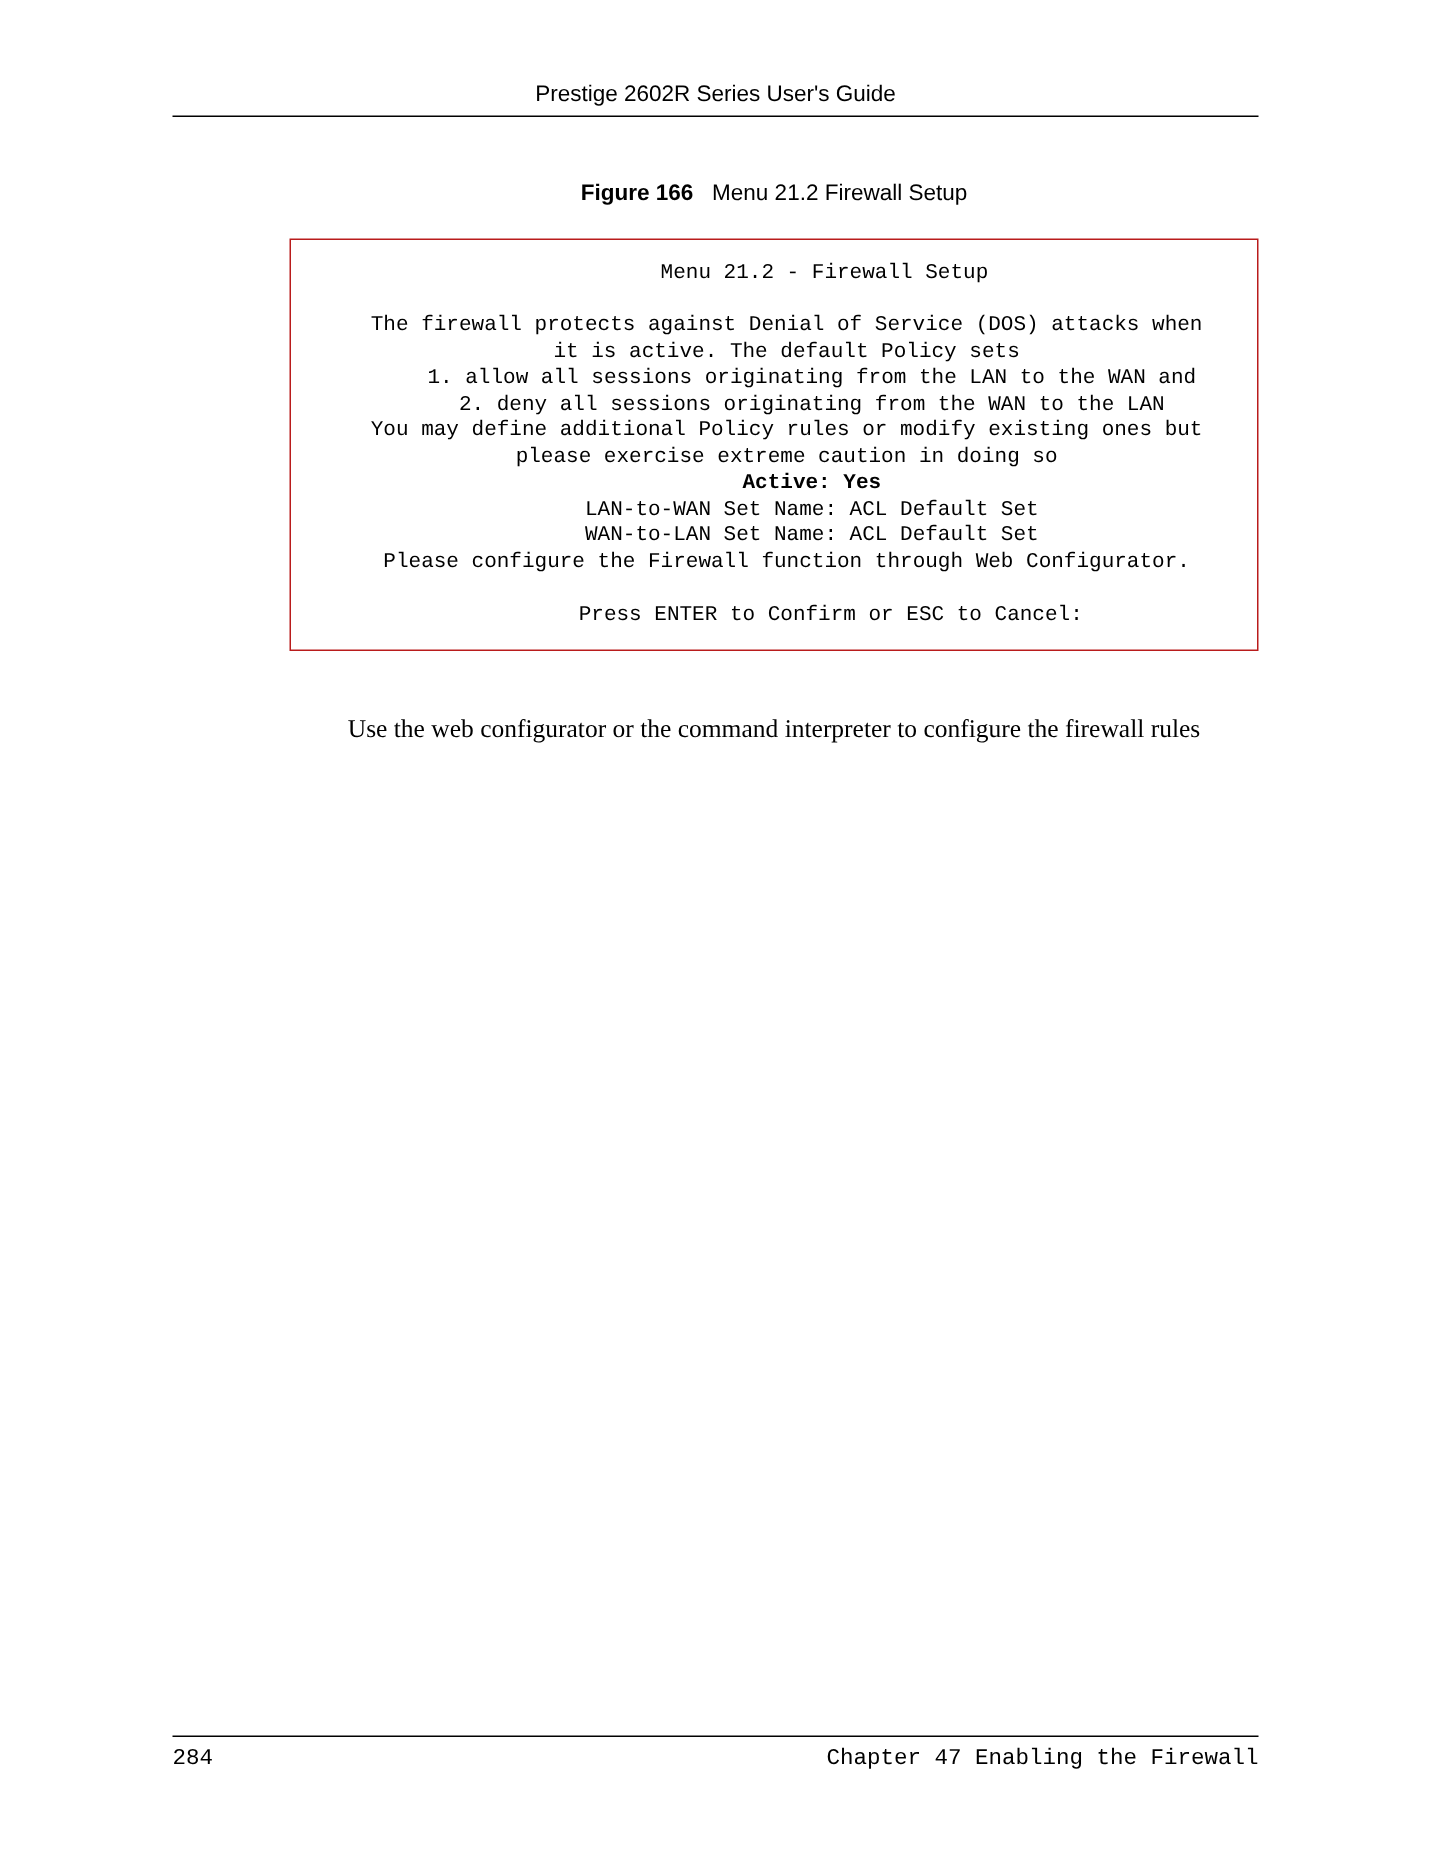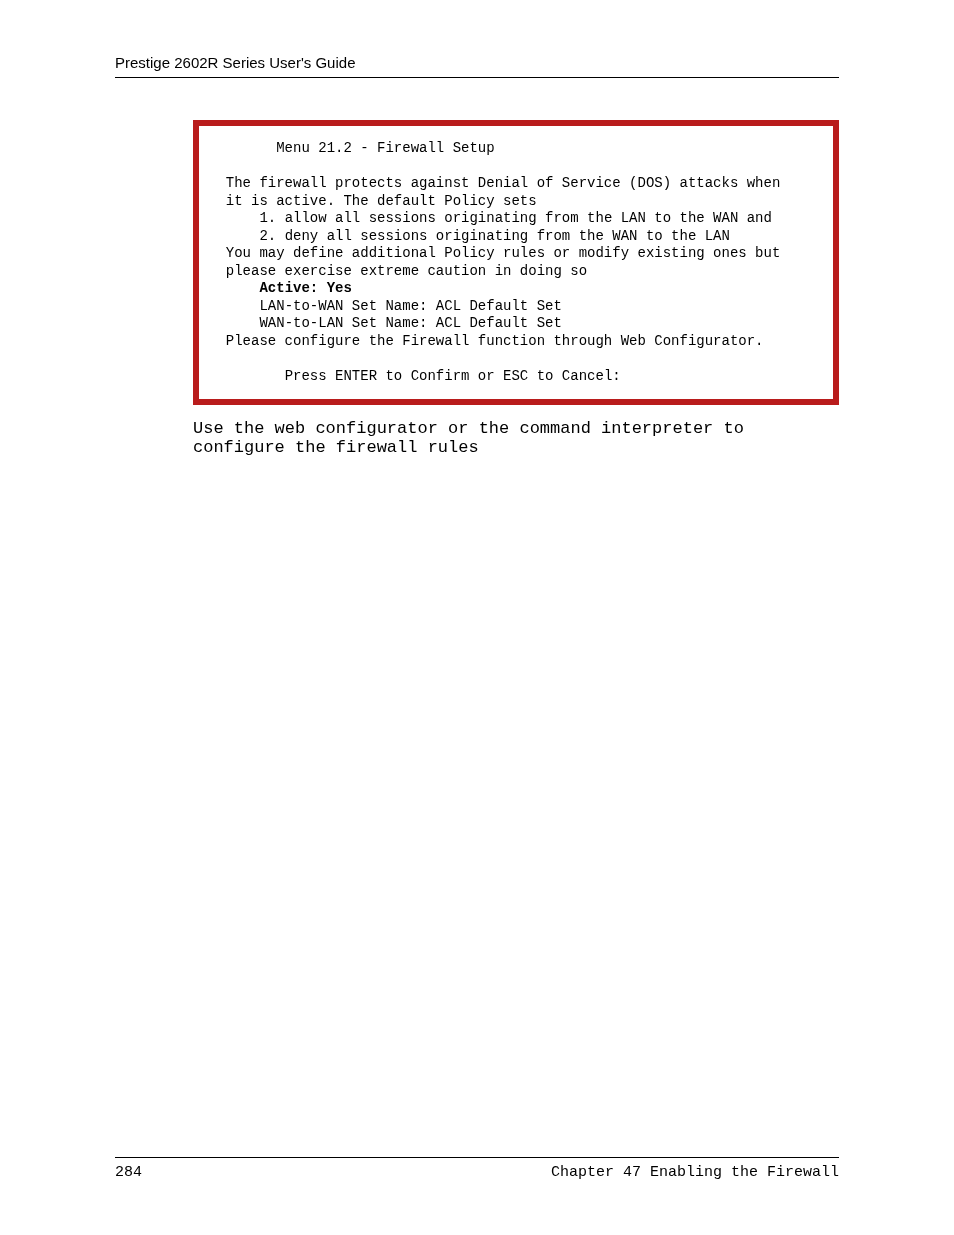--- a/index.html
+++ b/index.html
@@ -6,52 +6,53 @@
     body {
       width: 954px;
       height: 1235px;
       background: #fff;
       font-family: Arial, Helvetica, sans-serif;
       color: #000;
       position: relative;
     }
     .page {
       padding: 54px 115px 0 115px;
+      text-align: center;
     }
     .running-head {
       font-size: 15px;
       font-family: Arial, Helvetica, sans-serif;
       padding-bottom: 6px;
       border-bottom: 1.5px solid #000;
       margin-bottom: 42px;
     }
     .figure-block {
       margin-left: 78px;
       margin-right: 0;
     }
     .figure-caption {
       font-size: 15px;
       margin-bottom: 22px;
     }
     .figure-caption .fig-label {
       font-weight: bold;
     }
     .terminal-box {
-      border: 6px solid #b91c1c;
+      border: 1px solid #b91c1c;
       padding: 14px 10px 14px 10px;
       font-family: "Courier New", Courier, monospace;
       font-size: 14px;
       line-height: 1.25;
       white-space: pre;
-      margin-bottom: 14px;
+      margin-bottom: 42px;
       overflow: hidden;
     }
     .terminal-box .bold { font-weight: bold; }
     .body-text {
-      font-family: Liberation Mono, monospace;
+      font-family: Liberation Serif, serif;
       font-size: 17px;
       margin-left: 78px;
     }
     .footer {
       position: absolute;
       left: 115px;
       right: 115px;
       bottom: 54px;
       border-top: 1.5px solid #000;
       padding-top: 6px;
@@ -61,20 +62,23 @@
       font-family: Liberation Mono, monospace;
     }
   </style>
 </head>
 <body>
 
 <div class="page">
   <div class="running-head">Prestige 2602R Series User's Guide</div>
 
   <div class="figure-block">
+    <div class="figure-caption">
+      <span class="fig-label">Figure 166</span>&nbsp;&nbsp;&nbsp;<span>Menu 21.2 Firewall Setup</span>
+    </div>
 
     <div class="terminal-box">        <span>Menu 21.2 - Firewall Setup</span>
 
   <span>The firewall protects against Denial of Service (DOS) attacks when</span>
   <span>it is active. The default Policy sets</span>
       <span>1. allow all sessions originating from the LAN to the WAN and</span>
       <span>2. deny all sessions originating from the WAN to the LAN</span>
   <span>You may define additional Policy rules or modify existing ones but</span>
   <span>please exercise extreme caution in doing so</span>
       <span class="bold">Active: Yes</span>

